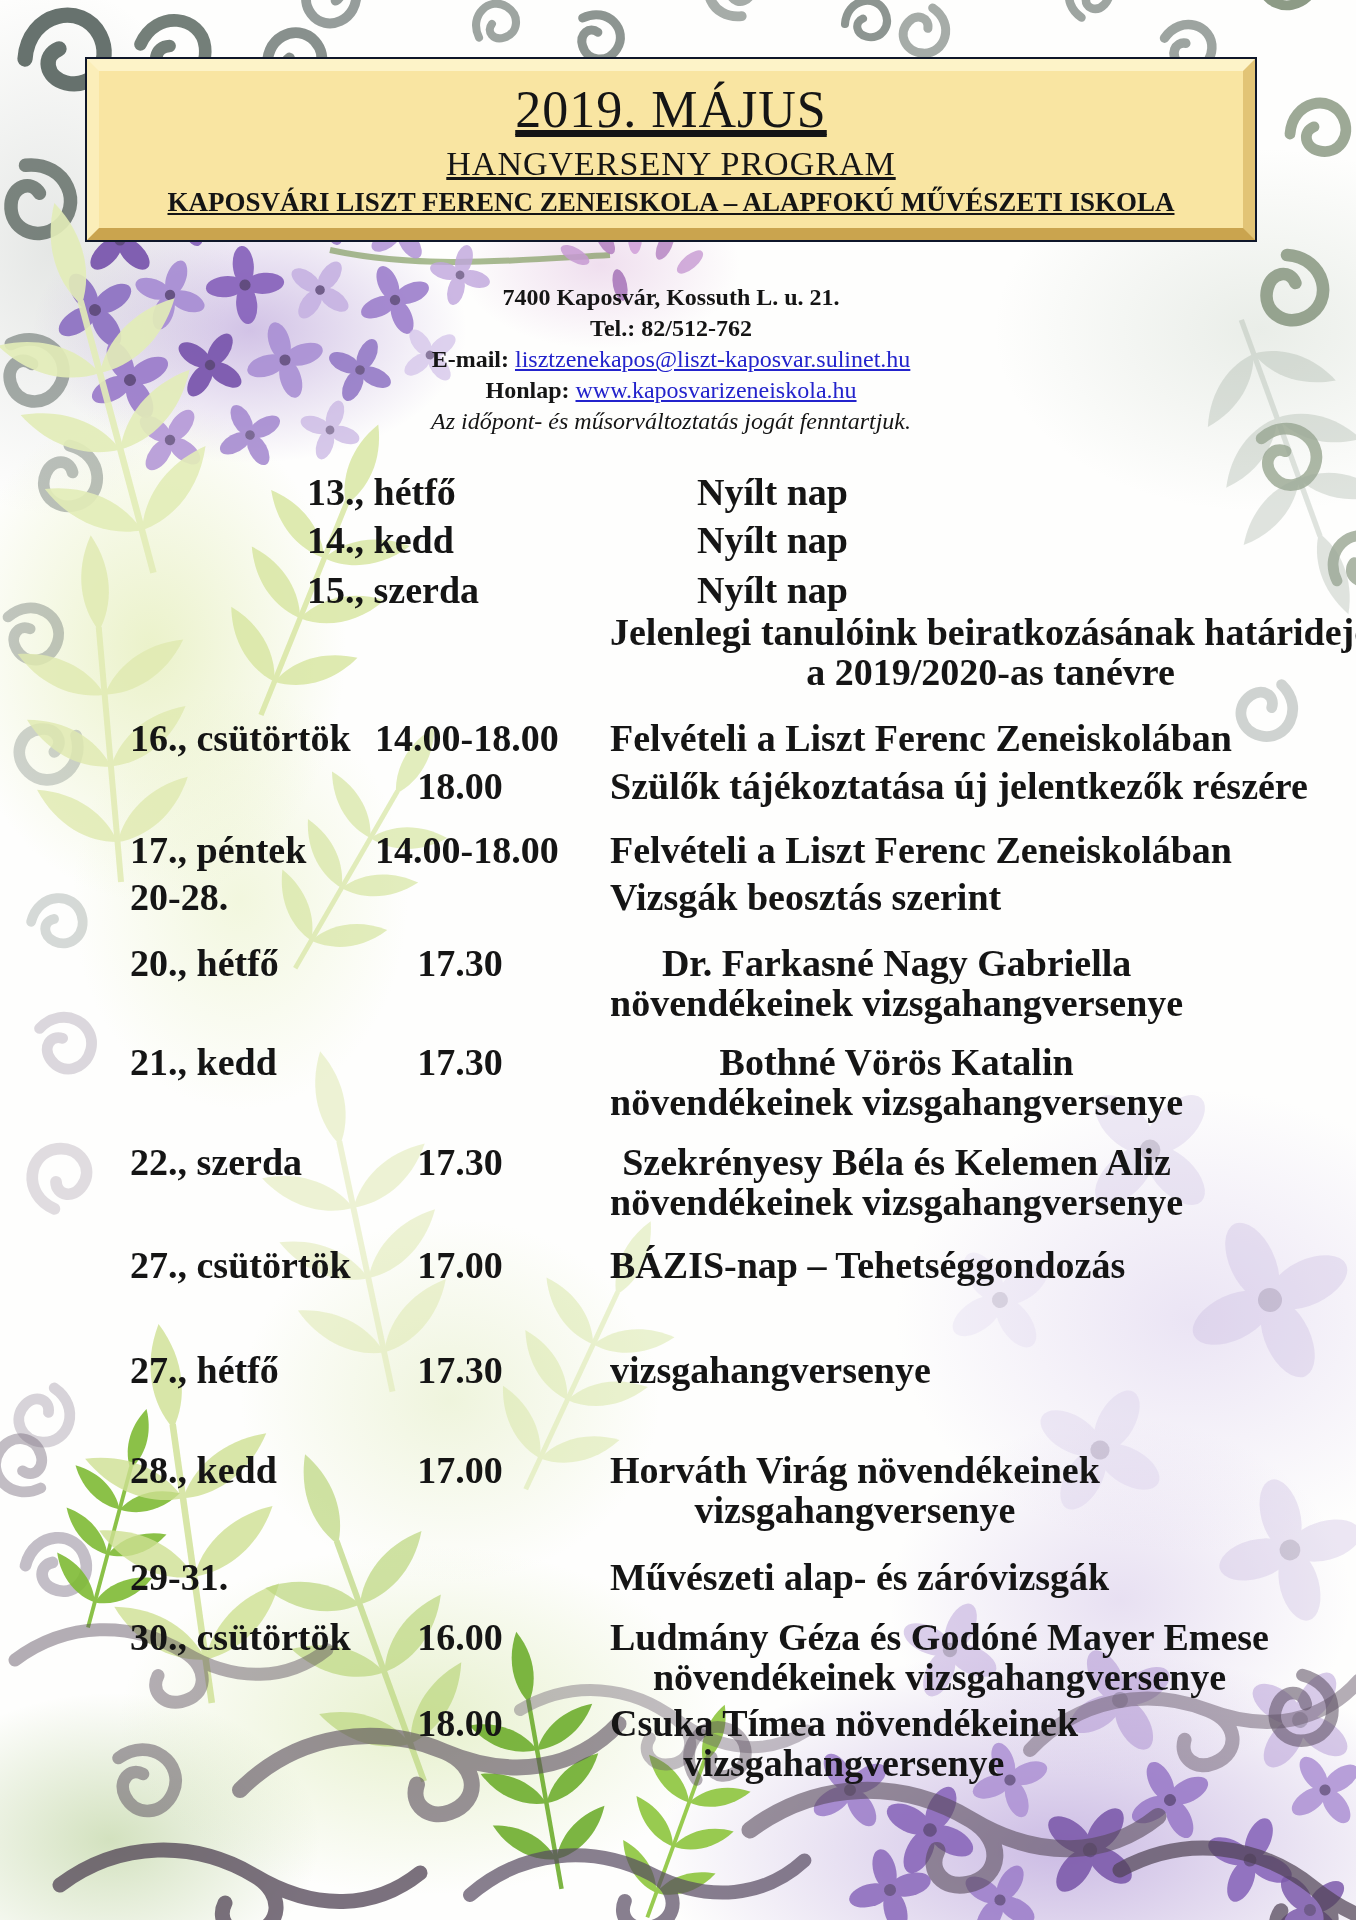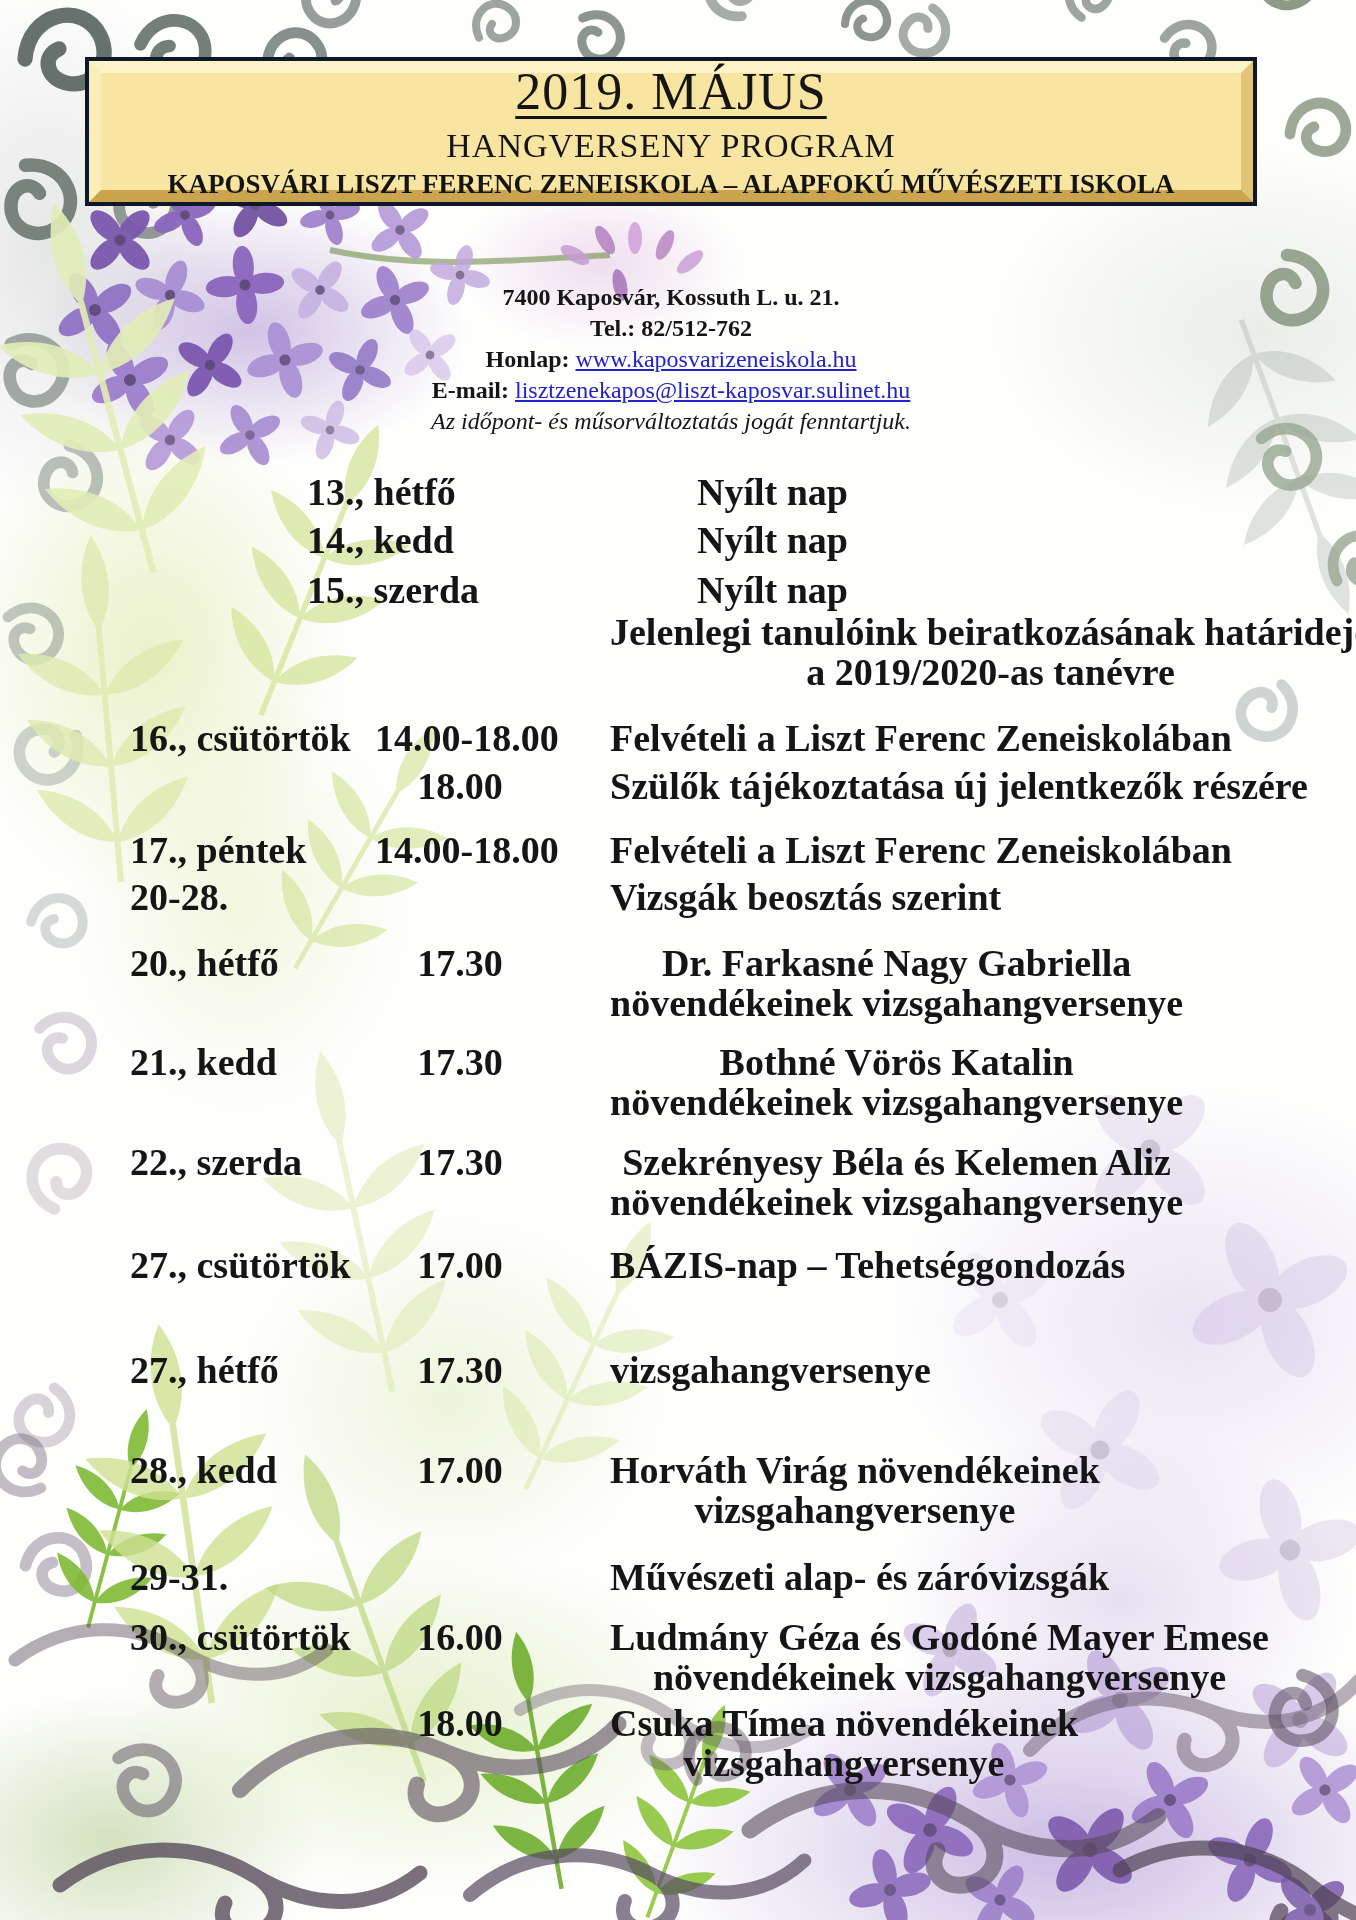--- a/index.html
+++ b/index.html
@@ -21,23 +21,24 @@
       radial-gradient(560px 280px at 1060px 1850px, rgba(163,134,208,.55), transparent 72%),
       radial-gradient(430px 250px at 420px 1720px, rgba(203,224,148,.45), transparent 70%),
       radial-gradient(300px 210px at 110px 1840px, rgba(120,165,60,.32), transparent 70%),
       radial-gradient(380px 260px at 1260px 330px, rgba(160,178,158,.22), transparent 70%),
       radial-gradient(260px 380px at 50px 250px, rgba(128,138,134,.20), transparent 70%);
   }
   .deco{position:absolute; left:0; top:0; z-index:1;}
 
   
   .plaque-outer{
-    position:absolute; left:85px; top:57px; width:1172px; height:149px;
+    position:absolute; left:85px; top:57px; width:1172px; height:185px;
     background:#6f5e22; padding:0; z-index:2; box-sizing:border-box;
-    border:4px solid #0f172a;
+    border:2px solid #0f172a;
+    text-decoration:underline;
   }
   .plaque{
     width:100%; height:100%; box-sizing:border-box;
     border-style:solid; border-width:12px;
     border-color:#fdf3c8 #e2c476 #caa44e #fbeeb9;
     background:#f9e5a2;
     display:flex; flex-direction:column; align-items:center; justify-content:center;
     text-align:center;
   }
   .title{font-size:52px; line-height:56px; letter-spacing:1px;
@@ -234,26 +235,26 @@
       <div class="title">2019. MÁJUS</div>
       <div class="subtitle">HANGVERSENY PROGRAM</div>
       <div class="school">KAPOSVÁRI LISZT FERENC ZENEISKOLA – ALAPFOKÚ MŰVÉSZETI ISKOLA</div>
     </div>
   </div>
 
   <div class="contact">
     <div>7400 Kaposvár, Kossuth L. u. 21.</div>
     <div>Tel.: 82/512-762</div>
     <div>
+      <span>E-mail:</span>
+      <a class="link">lisztzenekapos@liszt-kaposvar.sulinet.hu</a>
+    </div>
+    <div>
       <span>Honlap:</span>
       <a class="link">www.kaposvarizeneiskola.hu</a>
-    </div>
-    <div>
-      <span>E-mail:</span>
-      <a class="link">lisztzenekapos@liszt-kaposvar.sulinet.hu</a>
     </div>
     <div class="it">Az időpont- és műsorváltoztatás jogát fenntartjuk.</div>
   </div>
 
   <div class="schedule">
 
     <div class="row indent" style="top:472px">
       <span class="c-date">13., hétfő</span>
       <span class="c-desc">
           <span class="d1">Nyílt nap</span>

